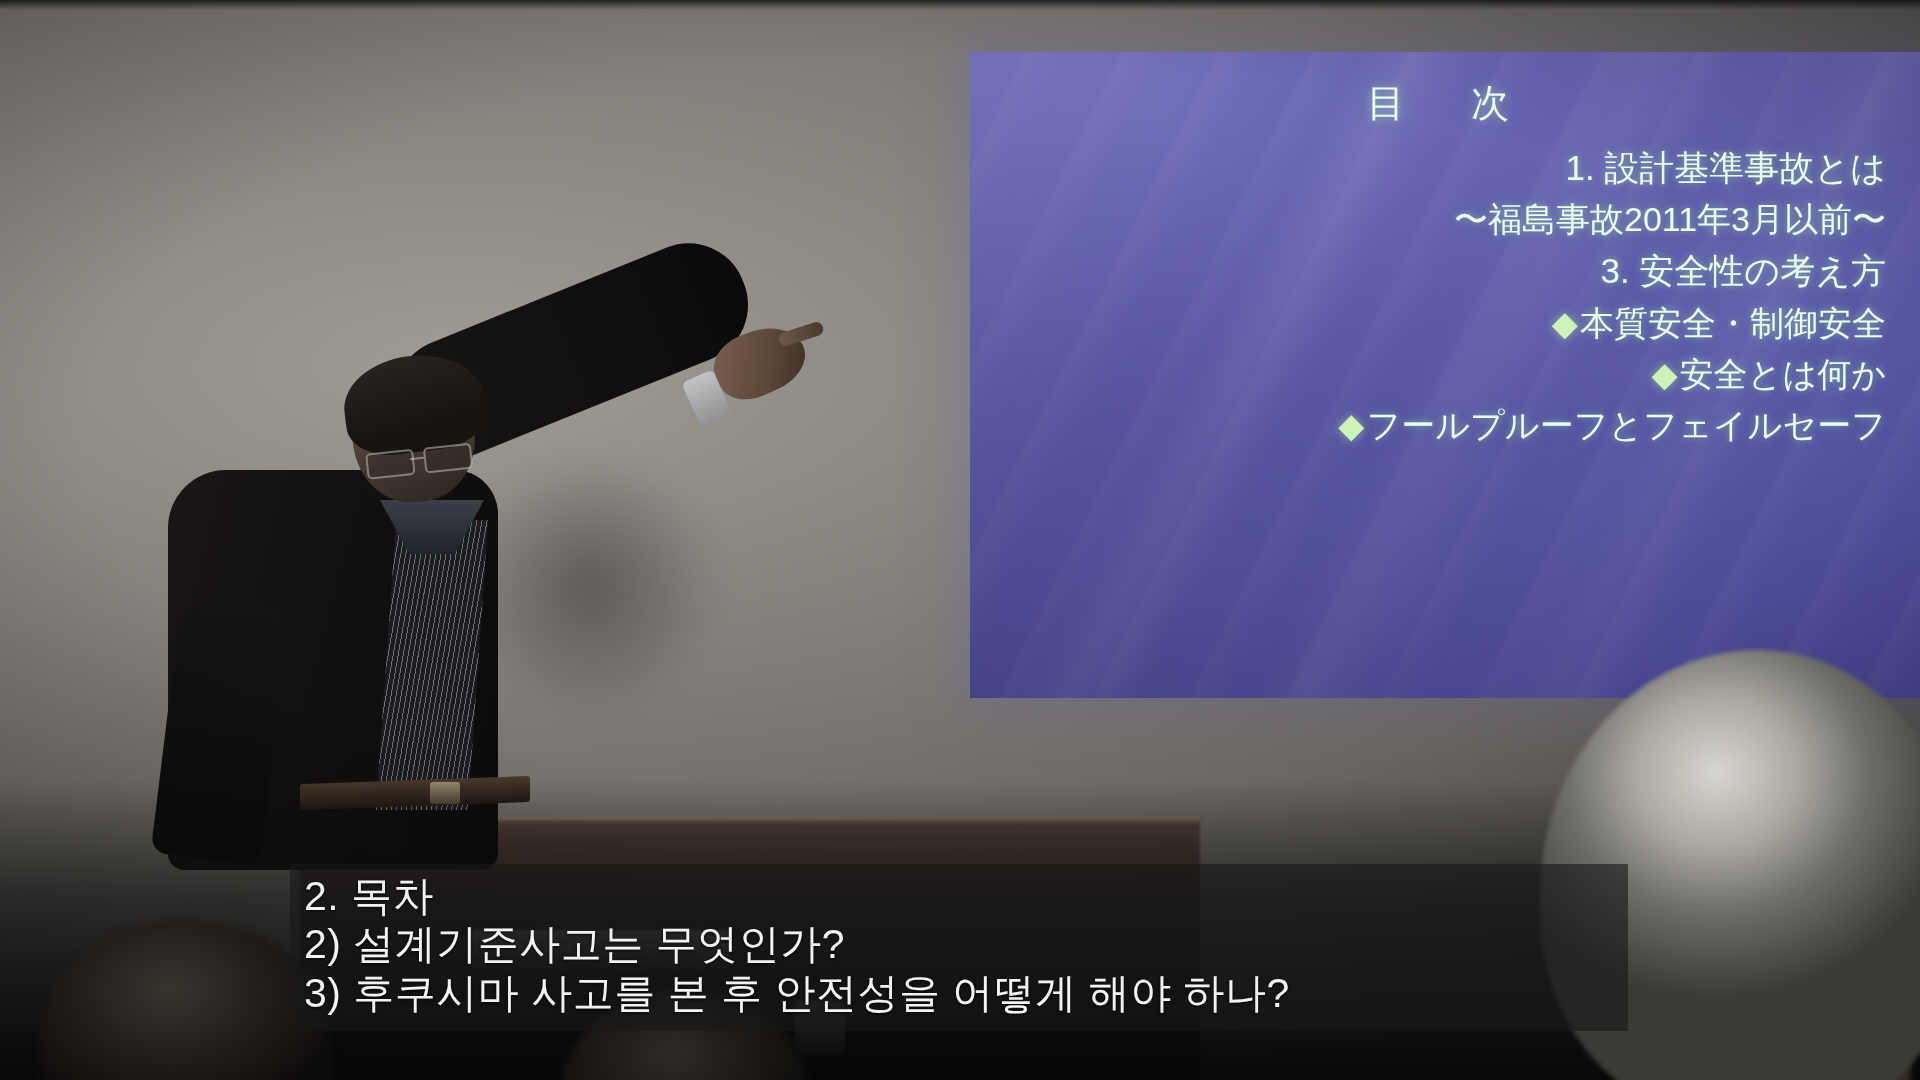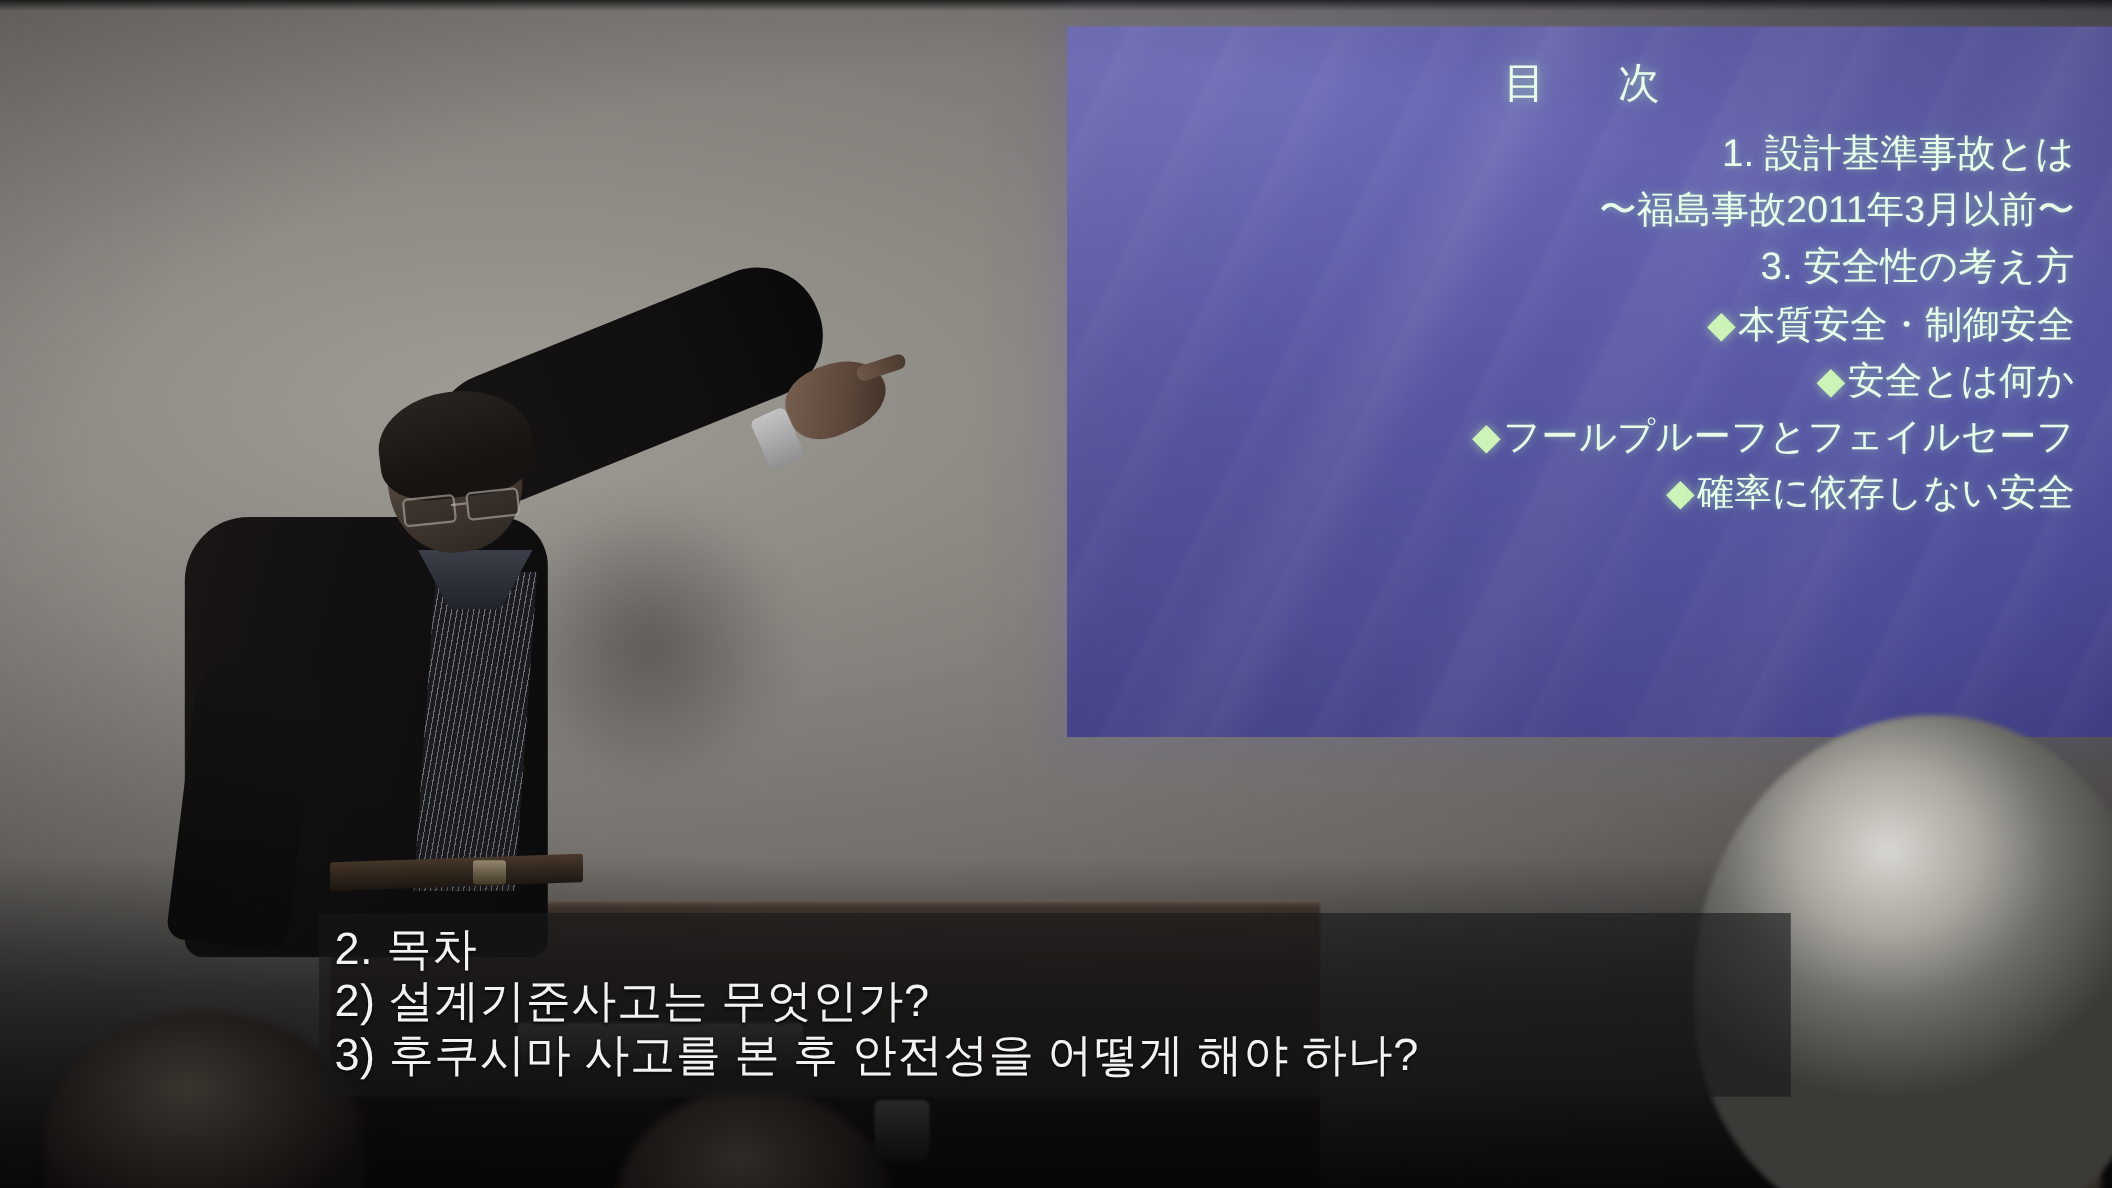--- a/index.html
+++ b/index.html
@@ -98,21 +98,21 @@
     height: 35px;
     border-radius: 8px;
     background: linear-gradient(180deg, #3b3b3b, #151515);
     filter: blur(1px);
   }
 
   
   .screen {
     position: absolute;
     left: 970px;
-    top: 24px;
+    top: 52px;
     width: 950px;
     height: 646px;
     background:
       linear-gradient(118deg, rgba(255,255,255,0.085) 0%, rgba(255,255,255,0) 26%),
       linear-gradient(118deg, rgba(255,255,255,0) 30%, rgba(255,255,255,0.07) 34%, rgba(255,255,255,0) 40%),
       linear-gradient(118deg, rgba(255,255,255,0) 48%, rgba(255,255,255,0.06) 53%, rgba(255,255,255,0) 59%),
       linear-gradient(118deg, rgba(255,255,255,0) 66%, rgba(255,255,255,0.05) 71%, rgba(255,255,255,0) 78%),
       radial-gradient(120% 120% at 20% 10%, #6f6ec2 0%, #6260b6 38%, #5d5cb3 62%, #4f4ea4 100%);
     box-shadow: 0 0 50px 16px rgba(90,86,170,0.22);
     overflow: hidden;
@@ -370,21 +370,21 @@
     height: 210px;
     border-radius: 50% 50% 30% 30%;
     background: radial-gradient(60% 55% at 45% 30%, #2e2a26 0%, #1b1815 55%, #0b0a09 100%);
     filter: blur(3px);
   }
 
   
   .subtitle-box {
     position: absolute;
     left: 290px;
-    top: 830px;
+    top: 864px;
     width: 1338px;
     padding: 8px 14px 14px 14px;
     background: rgba(24,24,24,0.62);
     box-sizing: border-box;
   }
   .sub-line {
     color: #f2f2f2;
     font-size: 41px;
     line-height: 1.18;
     letter-spacing: 0.5px;
@@ -434,23 +434,20 @@
 
       <div class="slide-line lvl2">
         <span class="dia">◆</span><span>安全とは何か</span>
       </div>
 
       <div class="slide-line lvl2">
         <span class="dia">◆</span><span>フールプルーフとフェイルセーフ</span>
       </div>
 
 
-      <div class="slide-line lvl2">
-        <span class="dia">◆</span><span>確率に依存しない安全</span>
-      </div>
 
     </div>
   </div>
 
   <div class="person">
     <div class="p-shadow"></div>
     <div class="p-arm-up"></div>
     <div class="p-cuff"></div>
     <div class="p-hand"></div>
     <div class="p-finger"></div>

